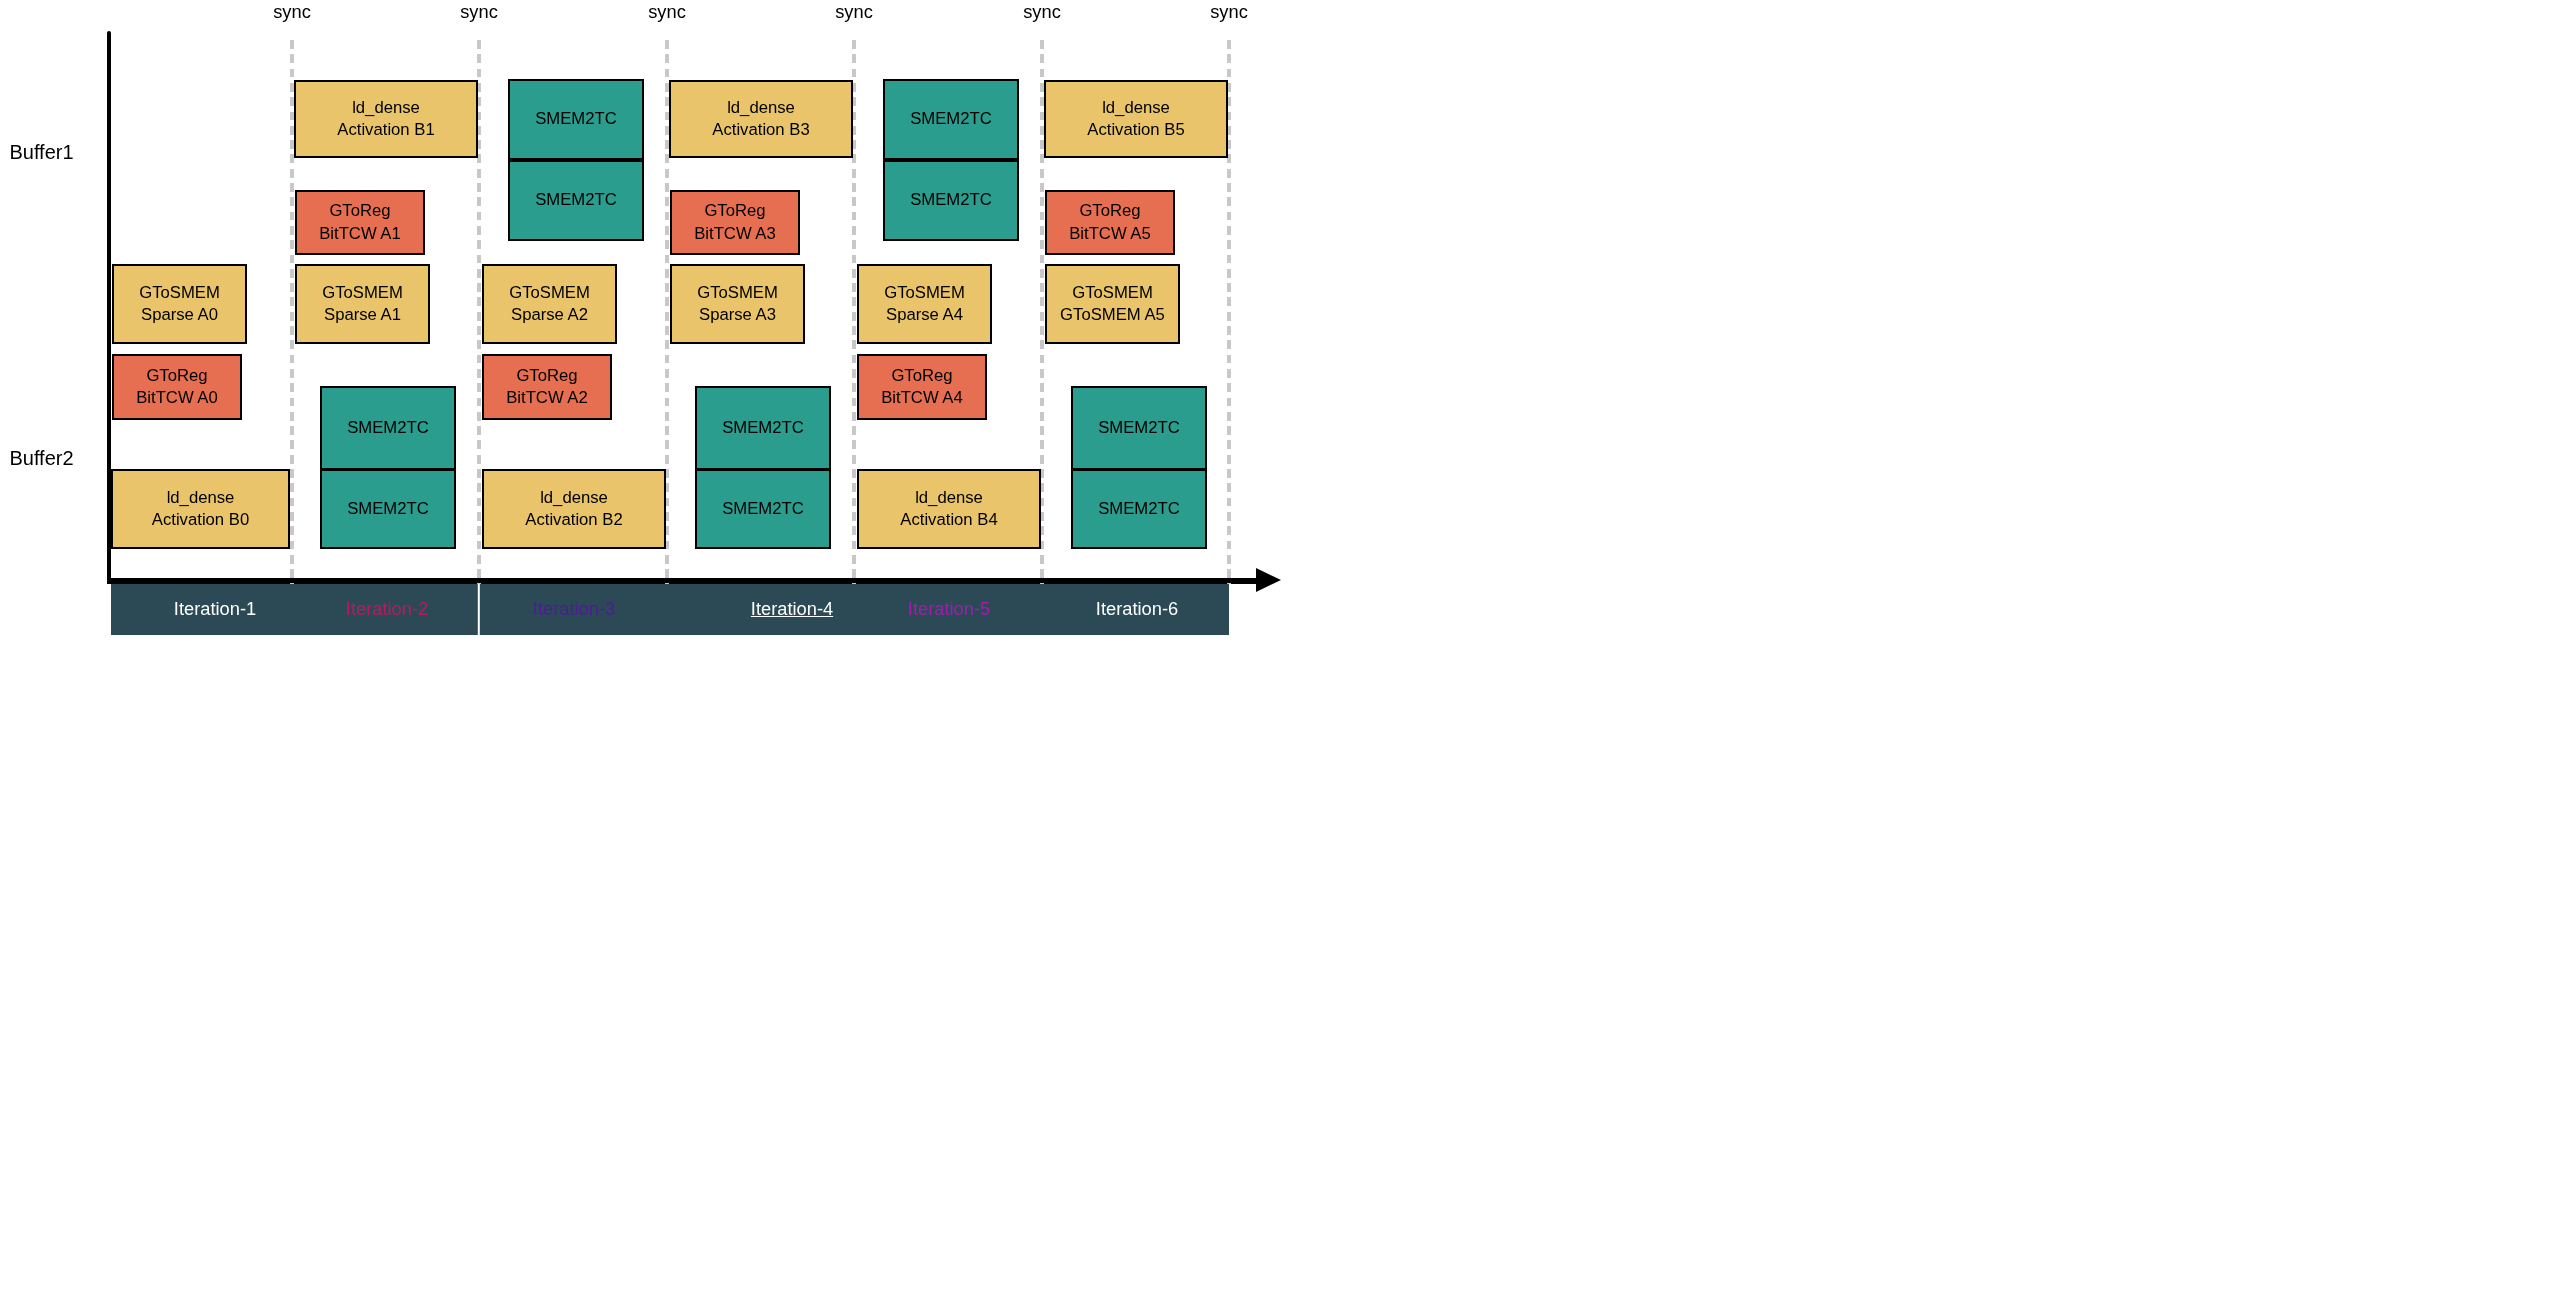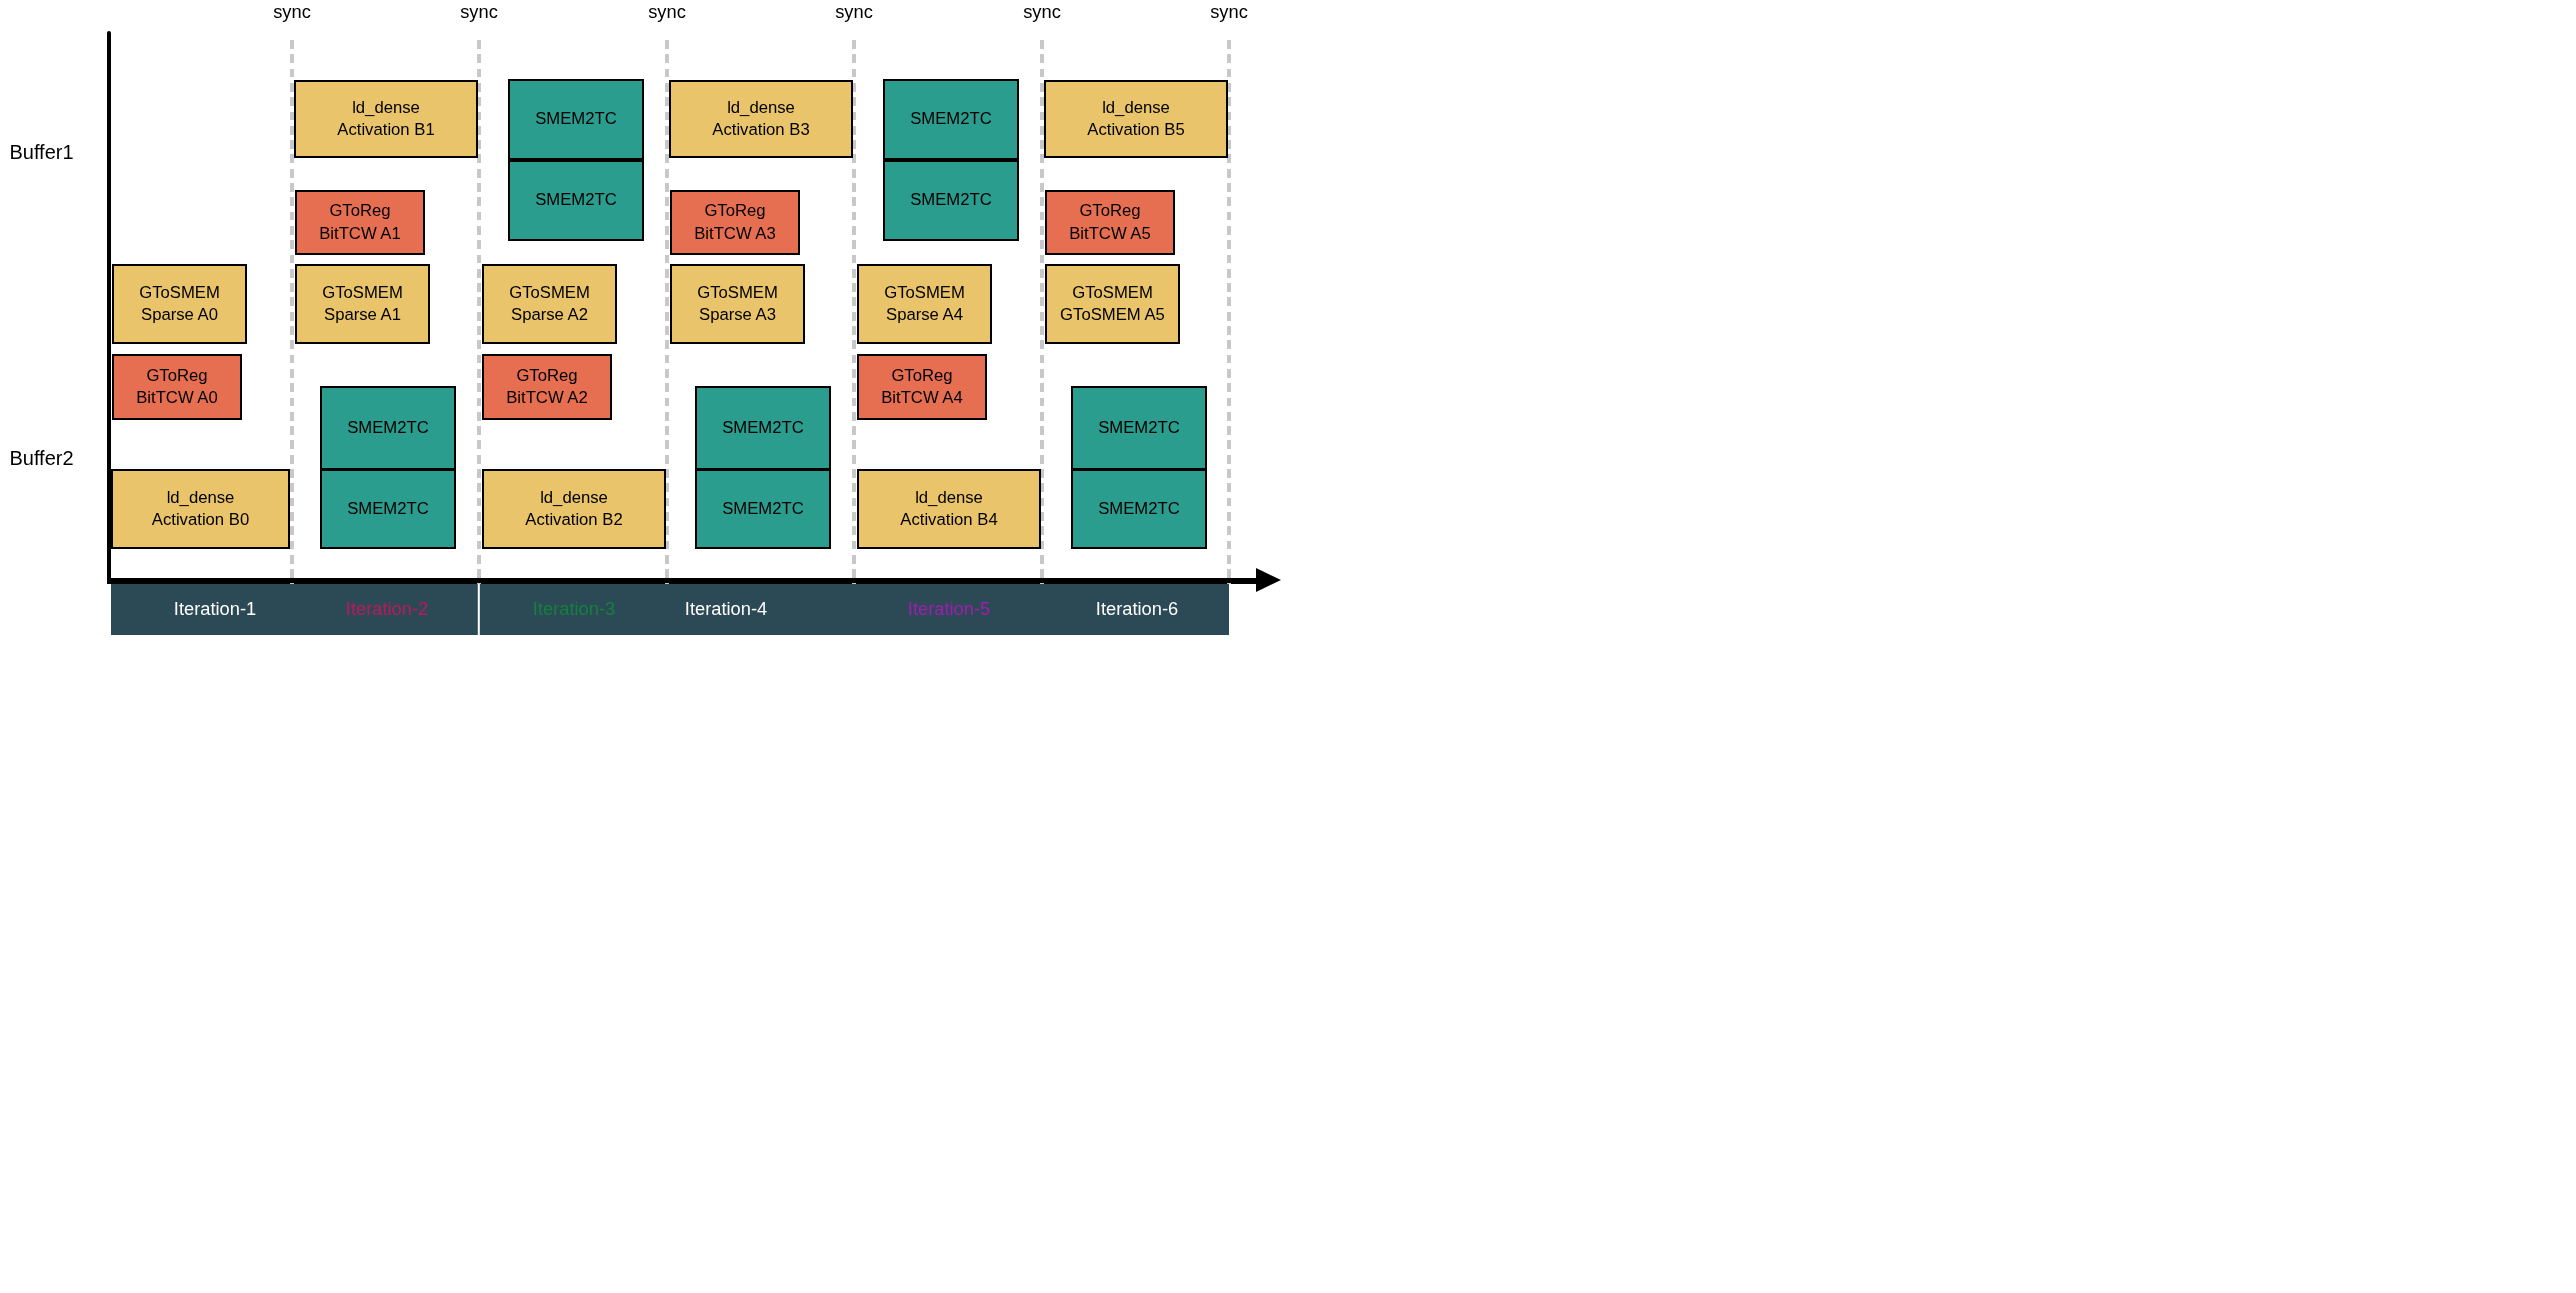--- a/index.html
+++ b/index.html
@@ -238,20 +238,20 @@
       <div class="block" style="left: 1071px; top: 386px; width: 136px; height: 84px; background: rgb(42, 157, 143); border-color: rgb(0, 0, 0); color: rgb(0, 0, 0);">
         <div>SMEM2TC</div>
       </div>
       <div class="block" style="left: 1071px; top: 469px; width: 136px; height: 80px; background: rgb(42, 157, 143); border-color: rgb(0, 0, 0); color: rgb(0, 0, 0);">
         <div>SMEM2TC</div>
       </div>
     </div>
   <div id="bar-labels-layer">
       <div class="bar-label" style="left: 215px; color: rgb(255, 255, 255);">Iteration-1</div>
       <div class="bar-label" style="left: 387px; color: #be185d;">Iteration-2</div>
-      <div class="bar-label" style="left: 574px; color: #15803d;">Iteration-3</div>
-      <div class="bar-label" style="left: 726px; color: rgb(255, 255, 255);">Iteration-4</div>
+      <div class="bar-label" style="left: 574px; color: #4c1d95;">Iteration-3</div>
+      <div class="bar-label" style="left: 792px; color: rgb(255, 255, 255); text-decoration: underline;">Iteration-4</div>
       <div class="bar-label" style="left: 949px; color: #a21caf;">Iteration-5</div>
       <div class="bar-label" style="left: 1137px; color: rgb(255, 255, 255);">Iteration-6</div>
       <div class="bar-divider" style="left: 479px; background: rgb(255, 255, 255);"></div>
     </div>
 </div>
 
 
 </body></html>

